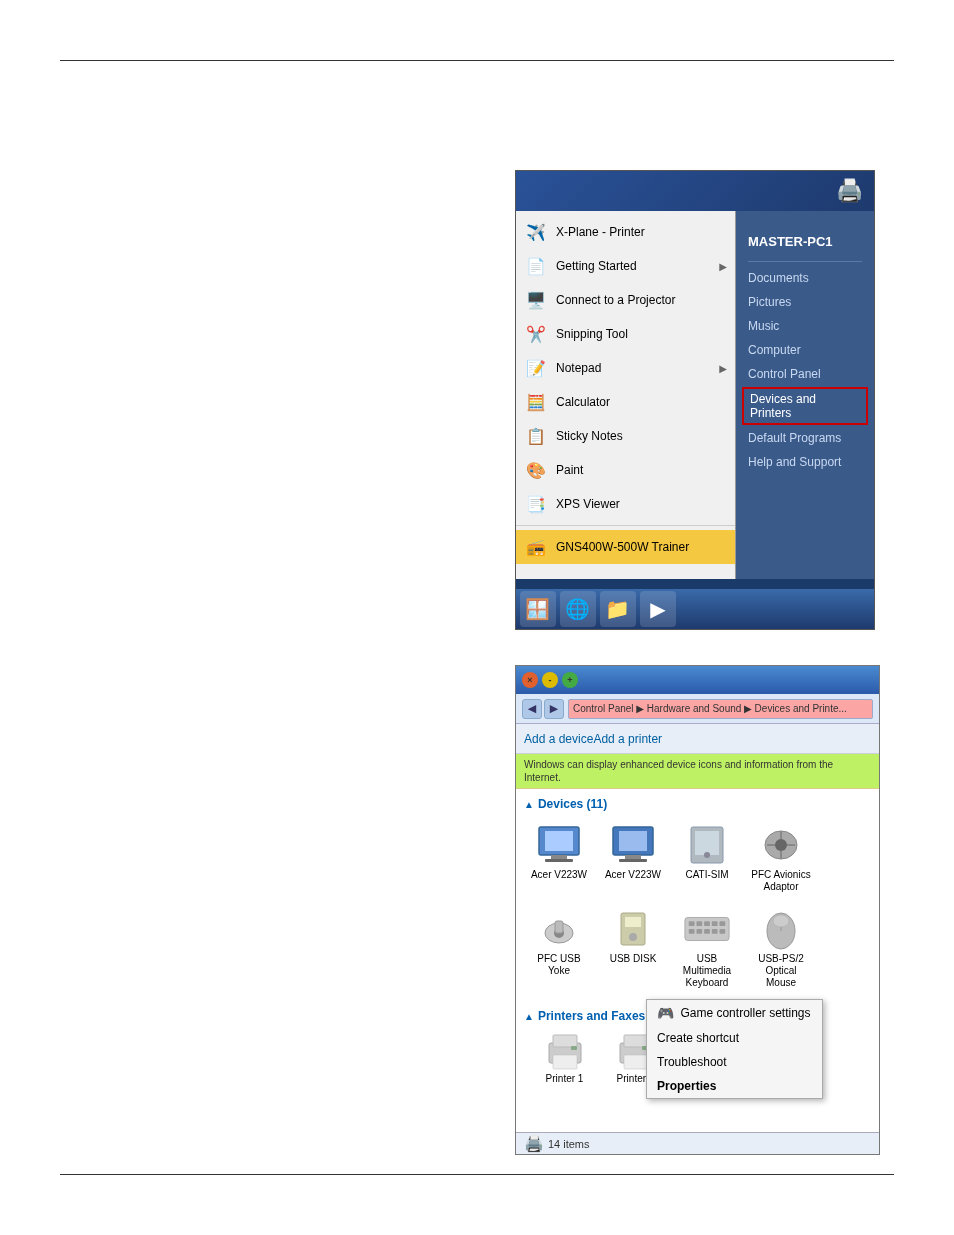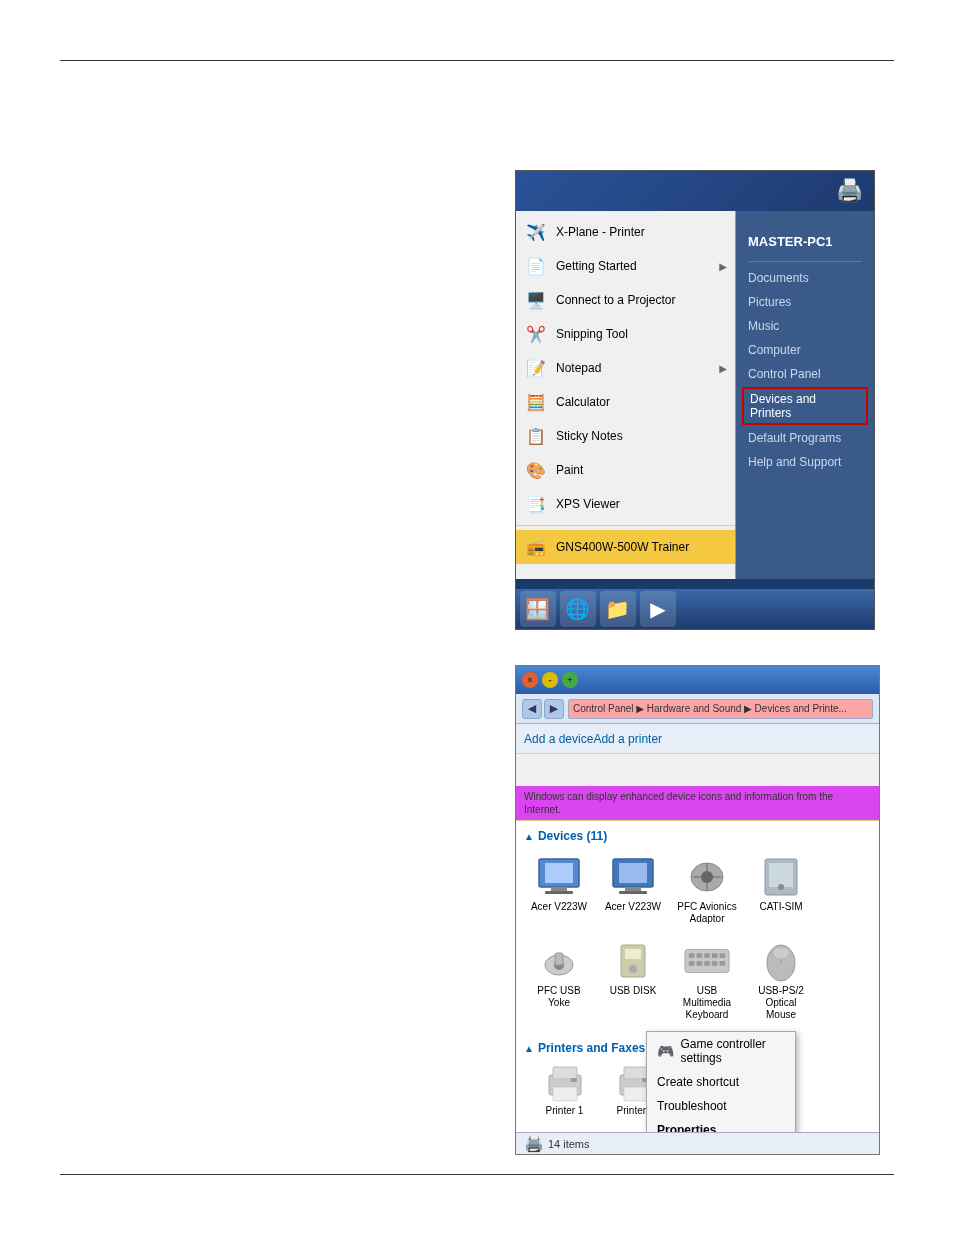--- a/index.html
+++ b/index.html
@@ -349,27 +349,26 @@
       color: #226;
     }
 
     .toolbar-btn {
       cursor: pointer;
       color: #0060a0;
       font-size: 12px;
     }
 
     .win-info-bar {
-      background: #d946ef;
+      background: #bef264;
       border-bottom: 1px solid #ddcc88;
       padding: 4px 8px;
       font-size: 10px;
       color: #333;
       line-height: 1.3;
-      margin-top: 32px;
     }
 
     .devices-section {
       padding: 4px 8px;
     }
 
     .section-header {
       color: #0060b0;
       font-size: 12px;
       font-weight: bold;
@@ -415,21 +414,21 @@
       color: #000;
       word-break: break-word;
       line-height: 1.2;
     }
 
     
     .context-menu {
       position: absolute;
       top: 210px;
       left: 130px;
-      width: 150px;
+      width: 177px;
       background: #f5f5f5;
       border: 1px solid #aaa;
       box-shadow: 2px 2px 6px rgba(0,0,0,0.3);
       font-size: 12px;
       z-index: 10;
     }
 
     .ctx-item {
       padding: 5px 10px;
       cursor: pointer;
@@ -661,39 +660,39 @@
                   <rect x="8" y="6" width="28" height="20" fill="#99bbee"></rect>
                   <rect x="14" y="30" width="16" height="4" fill="#888"></rect>
                   <rect x="8" y="34" width="28" height="3" rx="1" fill="#666"></rect>
                 </svg>
             </div>
             <span class="device-label">Acer V223W</span>
           </div>
           <div class="device-item">
             <div class="device-icon">
               <svg width="44" height="44" viewBox="0 0 44 44">
+                  <rect x="6" y="4" width="32" height="36" rx="2" fill="#b0b8c0" stroke="#8899aa" stroke-width="1"></rect>
+                  <rect x="10" y="8" width="24" height="24" fill="#ccd8e0"></rect>
+                  <circle cx="22" cy="32" r="3" fill="#889"></circle>
+                </svg>
+            </div>
+            <span class="device-label">CATI-SIM</span>
+          </div>
+          <div class="device-item">
+            <div class="device-icon">
+              <svg width="44" height="44" viewBox="0 0 44 44">
                   <ellipse cx="22" cy="22" rx="16" ry="14" fill="#aaa" stroke="#888" stroke-width="1"></ellipse>
                   <circle cx="22" cy="22" r="6" fill="#666"></circle>
                   <line x1="22" y1="8" x2="22" y2="16" stroke="#888" stroke-width="2"></line>
                   <line x1="22" y1="28" x2="22" y2="36" stroke="#888" stroke-width="2"></line>
                   <line x1="8" y1="22" x2="16" y2="22" stroke="#888" stroke-width="2"></line>
                   <line x1="28" y1="22" x2="36" y2="22" stroke="#888" stroke-width="2"></line>
                 </svg>
             </div>
             <span class="device-label">PFC Avionics Adaptor</span>
-          </div>
-          <div class="device-item">
-            <div class="device-icon">
-              <svg width="44" height="44" viewBox="0 0 44 44">
-                  <rect x="6" y="4" width="32" height="36" rx="2" fill="#b0b8c0" stroke="#8899aa" stroke-width="1"></rect>
-                  <rect x="10" y="8" width="24" height="24" fill="#ccd8e0"></rect>
-                  <circle cx="22" cy="32" r="3" fill="#889"></circle>
-                </svg>
-            </div>
-            <span class="device-label">CATI-SIM</span>
           </div>
           <div class="device-item">
             <div class="device-icon">
               <svg width="44" height="44" viewBox="0 0 44 44">
                   <ellipse cx="22" cy="26" rx="14" ry="10" fill="#ccc" stroke="#999" stroke-width="1"></ellipse>
                   <circle cx="22" cy="26" r="5" fill="#888"></circle>
                   <rect x="18" y="14" width="8" height="12" rx="2" fill="#bbb" stroke="#999"></rect>
                 </svg>
             </div>
             <span class="device-label">PFC USB Yoke</span>

